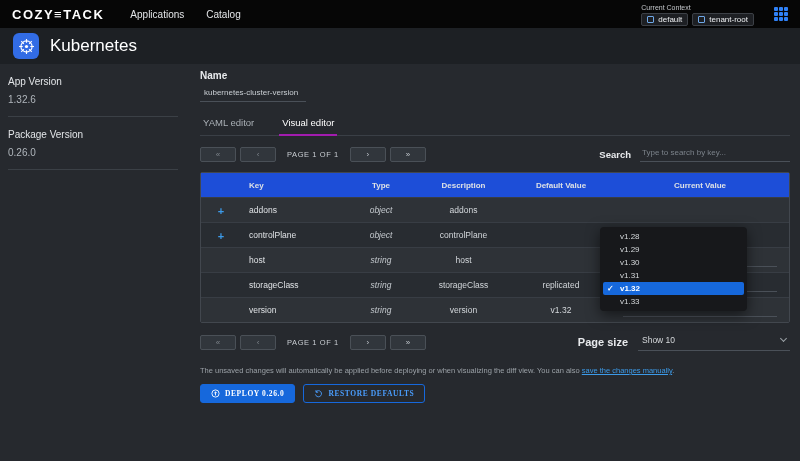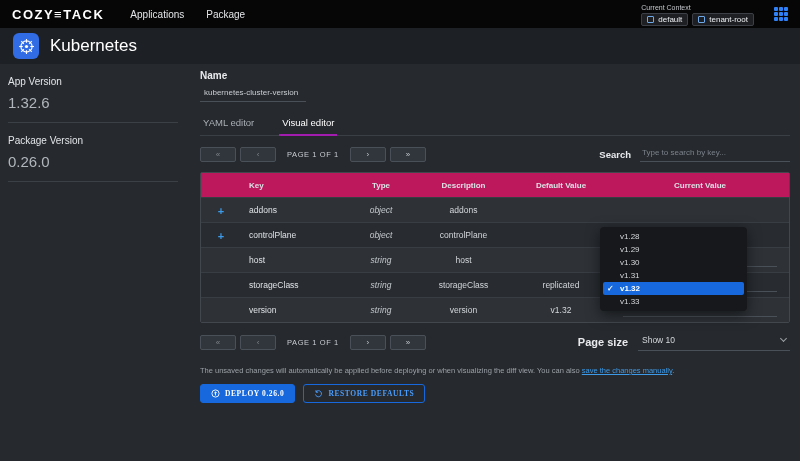--- a/index.html
+++ b/index.html
@@ -30,21 +30,21 @@
   
   .app-header { position:absolute; top:28px; left:0; width:800px; height:36px; background:#1d2024;
     display:flex; align-items:center; gap:11px; padding:0 13px; }
   .k8s-icon { width:26px; height:26px; background:#326ce5; border-radius:6px;
     display:flex; align-items:center; justify-content:center; }
   .app-title { font-size:17px; color:#fff; }
   
   .sidebar { position:absolute; top:64px; left:0; width:188px; }
   .side-item { padding:12px 10px 0 8px; }
   .side-label { font-size:10px; color:#e2e5e8; margin-bottom:7px; }
-  .side-value { font-size:15px; color:#b0b6bc; padding-bottom:11px; border-bottom:1px solid #3b4046; }
+  .side-value { font-size:10px; color:#b0b6bc; padding-bottom:11px; border-bottom:1px solid #3b4046; }
   
   .main { position:absolute; top:64px; left:200px; width:590px; }
   .name-label { font-size:10px; font-weight:bold; margin-top:6px; }
   .name-input { display:block; margin-top:5px; width:106px; background:transparent; border:none;
     border-bottom:1px solid #4a5058; color:#c9ced3; font-size:8px; padding:2px 4px 4px; outline:none; }
   .tabs { display:flex; margin-top:9px; border-bottom:1px solid #3a3f46; }
   .tab { font-size:9.5px; color:#aab0b6; padding:6px 3px 6px; margin-right:22px; cursor:pointer; }
   .tab.active { color:#fff; border-bottom:2px solid #a21caf; margin-bottom:-1px; }
   .controls { display:flex; align-items:center; margin-top:10px; }
   .pg { display:flex; align-items:center; gap:4px; }
@@ -54,21 +54,21 @@
   .pg-label { font-size:7.5px; color:#c9cdd2; letter-spacing:0.6px; margin:0 7px; }
   .search-wrap { margin-left:auto; display:flex; align-items:center; gap:9px; }
   .search-label { font-size:9.5px; font-weight:bold; }
   .search-input { width:150px; background:transparent; border:none; border-bottom:1px solid #4a5058;
     font-size:8px; color:#c9ced3; padding:2px 2px 4px; outline:none; }
   .search-input::placeholder { color:#7b828a; }
   
   .tbl { margin-top:10px; border:1px solid #42474e; border-radius:2px; background:#282c31; }
   .trow { display:flex; align-items:center; height:25px; border-top:1px solid #383d44; }
   .trow.alt { background:#2e3237; }
-  .thead { height:24px; border-top:none; background:#be185d; }
+  .thead { height:24px; border-top:none; background:#1d4ed8; }
   .c-expand { width:40px; text-align:center; flex-shrink:0; }
   .c-key { width:105px; font-size:8.5px; padding-left:8px; flex-shrink:0; color:#dfe2e5; }
   .c-type { width:70px; text-align:center; font-size:8.5px; font-style:italic; color:#c3c8cd; flex-shrink:0; }
   .c-desc { width:95px; text-align:center; font-size:8.5px; color:#d3d7db; flex-shrink:0; }
   .c-def { width:100px; text-align:center; font-size:8.5px; color:#d3d7db; flex-shrink:0; }
   .c-cur { flex:1; padding:0 12px; }
   .thead > div { font-size:8px; font-weight:bold; font-style:normal; color:#dde1e5; }
   .plus { color:#3c9ae8; font-size:11px; font-weight:bold; cursor:pointer; line-height:1; }
   .cur-input { width:100%; border-bottom:1px solid #4a5058; height:13px; cursor:text; }
   
@@ -96,21 +96,21 @@
   .btn-deploy { background:#1668dc; color:#fff; border:1px solid #1668dc; }
   .btn-restore { background:transparent; color:#4a9eff; border:1px solid #1668dc; }
 </style>
 </head>
 <body>
 
 <div class="topbar">
   <div class="logo">COZY≡TACK</div>
   <div class="nav">
     <div class="nav-item">Applications</div>
-    <div class="nav-item">Package</div>
+    <div class="nav-item">Catalog</div>
   </div>
   <div class="topbar-right">
     <div class="context">
       <div class="context-label">Current Context</div>
       <div class="badges">
         <div class="badge">
           <span class="badge-ico"></span>
           <span>default</span>
         </div>
         <div class="badge">

